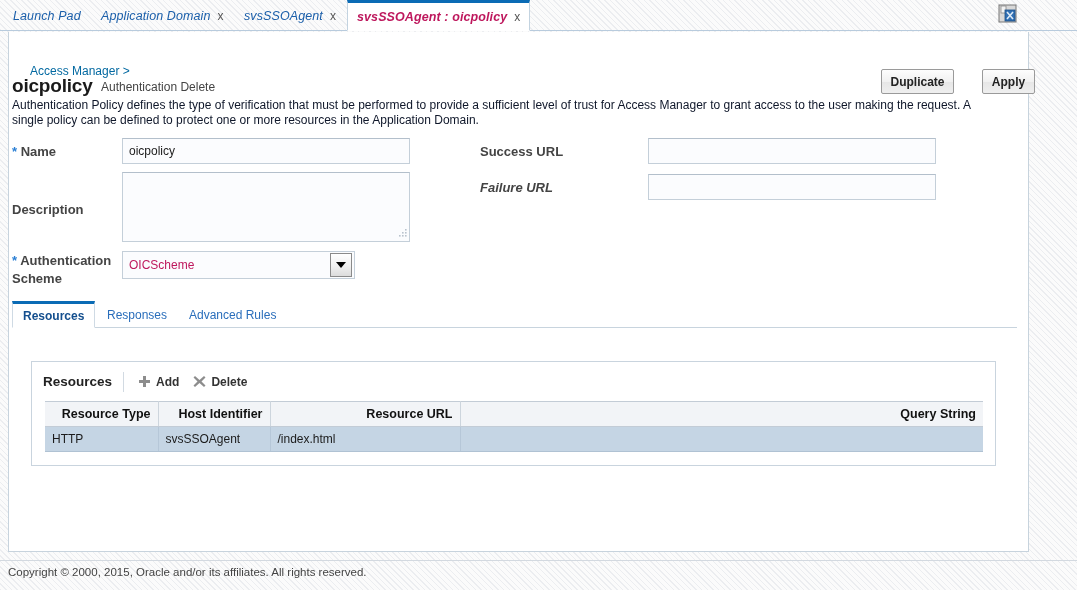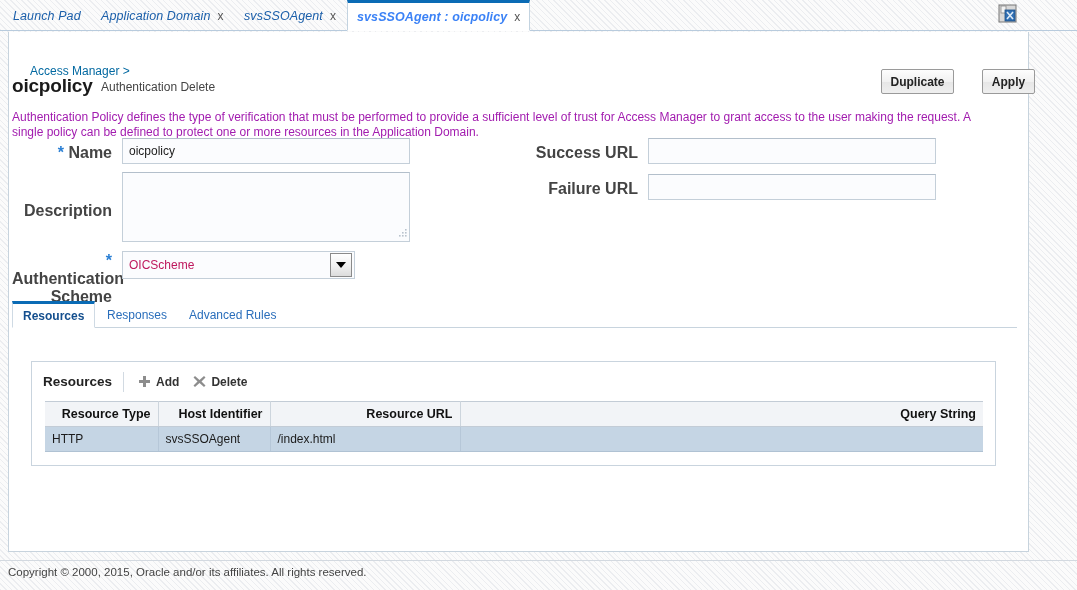--- a/index.html
+++ b/index.html
@@ -37,21 +37,21 @@
     font-family: "Liberation Sans", sans-serif;
   }
   .tab.active {
     background: #ffffff;
     border-top: 3px solid #0a6bb5;
     border-left: 1px solid #c3d3e0;
     border-right: 1px solid #c3d3e0;
     border-bottom: 1px solid #ffffff;
     z-index: 5;
   }
-  .tab.active .tab-label { color: #3b82f6; font-weight: bold; }
+  .tab.active .tab-label { color: #be185d; font-weight: bold; }
 
   
   #saveicon {
     position: absolute; right: 58px; top: 3px;
     width: 22px; height: 22px; cursor: pointer;
   }
 
   
   #panel {
     position: absolute; left: 8px; top: 32px;
@@ -71,43 +71,42 @@
     font-size: 19px; font-weight: bold; color: #1a1a1a;
     letter-spacing: -0.2px;
   }
   #pagesubtitle {
     position: absolute; left: 101px; top: 80px;
     font-size: 12px; color: #444;
   }
   #pagedesc {
     position: absolute; left: 12px; top: 98px;
     width: 985px;
-    font-size: 12px; color: #a21caf; line-height: 15px; margin-top: 12px;
+    font-size: 12px; color: #0f172a; line-height: 15px;
   }
 
   
   .btn {
     position: absolute;
     height: 25px;
     background: linear-gradient(to bottom, #fdfdfd 0%, #f1f1f1 50%, #e6e6e6 51%, #efefef 100%);
     border: 1px solid #9a9a9a;
     border-radius: 2px;
     font-family: "Liberation Sans", sans-serif;
     font-size: 12px; font-weight: bold; color: #222;
     display: flex; align-items: center; justify-content: center;
     cursor: pointer;
   }
   #btn-duplicate { right: 123px; top: 69px; width: 73px; }
   #btn-apply     { right: 42px;  top: 69px; width: 53px; }
 
   
   .flabel {
     position: absolute;
-    font-size: 16px; font-weight: bold; color: #444;
-    text-align: right;
+    font-size: 13px; font-weight: bold; color: #444;
   }
   .req {
     color: #2a7fd4; font-weight: bold;
   }
   .finput {
     position: absolute;
     background: #fbfcfe;
     border: 1px solid #c4cfd9;
     border-top-color: #b3bfcb;
     font-family: "Liberation Sans", sans-serif;
@@ -120,21 +119,21 @@
     left: 122px; top: 172px; width: 288px; height: 70px;
     padding: 4px 6px; resize: none; line-height: 15px;
   }
   #in-success     { left: 648px; top: 138px; width: 288px; height: 26px; }
   #in-failure     { left: 648px; top: 174px; width: 288px; height: 26px; }
 
   #lbl-name     { left: 12px; top: 144px; width: 100px; }
   #lbl-desc     { left: 12px; top: 202px; width: 100px; }
   #lbl-auth     { left: 12px; top: 252px; width: 100px; line-height: 18px; }
   #lbl-success  { left: 480px; top: 144px; width: 158px; }
-  #lbl-failure  { left: 480px; top: 180px; width: 158px; }
+  #lbl-failure  { left: 480px; top: 180px; width: 158px; font-style: italic; }
 
   
   #sel-wrap {
     position: absolute; left: 122px; top: 251px; width: 233px; height: 28px;
     border: 1px solid #c4cfd9; background: #fbfcfe;
     display: flex; align-items: center;
   }
   #sel-value { flex: 1; padding-left: 6px; font-size: 12px; color: #be185d; }
   #sel-btn {
     width: 22px; height: 24px; margin-right: 2px;

